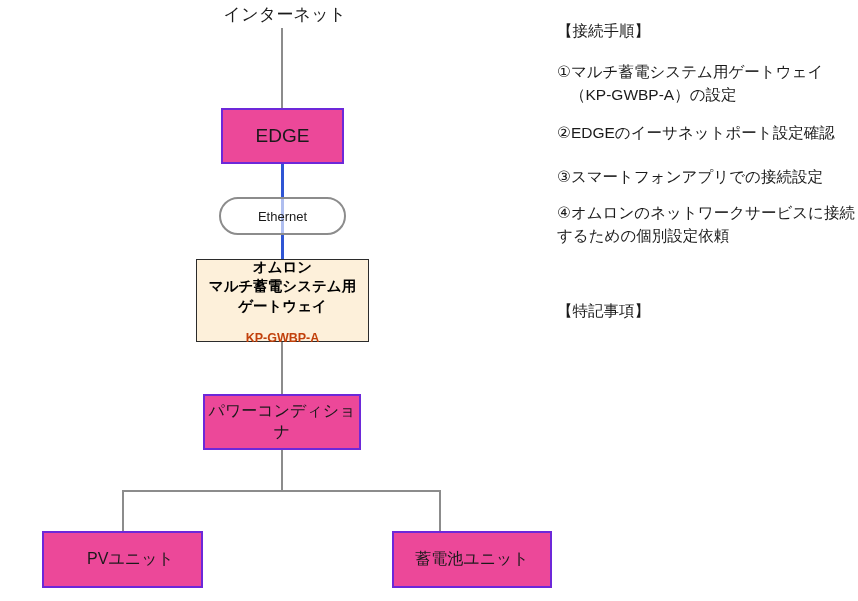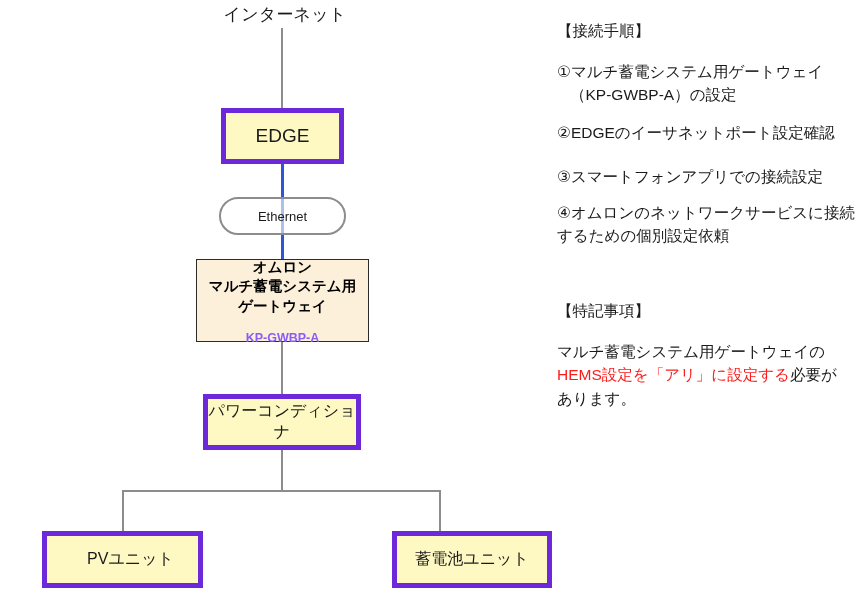--- a/index.html
+++ b/index.html
@@ -13,22 +13,22 @@
   #root {
     position: relative;
     width: 694px;
     height: 601px;
     background: #ffffff;
   }
 
   
   .node {
     position: absolute;
-    border: 5px solid #6d28d9;
-    background: #fef9c3;
+    border: 2px solid #6d28d9;
+    background: #ec4899;
     display: flex;
     flex-direction: column;
     align-items: center;
     justify-content: center;
     text-align: center;
     color: #1a1a1a;
     z-index: 3;
   }
   .line {
     position: absolute;
@@ -82,21 +82,21 @@
   #gateway-node .gw-main {
     font-size: 14.5px;
     font-weight: bold;
     line-height: 1.32;
     color: #000000;
   }
   #gateway-node .gw-model {
     font-size: 12.5px;
     font-weight: bold;
     margin-top: 15px;
-    color: #8b5cf6;
+    color: #c2410c;
   }
 
   #pcs-node {
     left: 203px; top: 394px;
     width: 158px; height: 56px;
     font-size: 16px;
   }
 
   #pv-node {
     left: 42px; top: 531px;
@@ -212,20 +212,15 @@
       <span class="cont">②EDGEのイーサネットポート設定確認</span>
     </div>
 
     <div class="note-item" id="note-step-4">
       <span class="cont">④オムロンのネットワークサービスに接続</span>
       <span class="cont">するための個別設定依頼</span>
     </div>
 
     <div class="note-heading" id="remarks-title">【特記事項】</div>
 
-    <div class="note-item" id="remarks-body">
-      <span class="cont">マルチ蓄電システム用ゲートウェイの</span>
-      <span class="cont"><span class="red">HEMS設定を「アリ」に設定する</span><span>必要が</span></span>
-      <span class="cont">あります。</span>
-    </div>
 
   </div>
 </div>
 
 </body></html>

